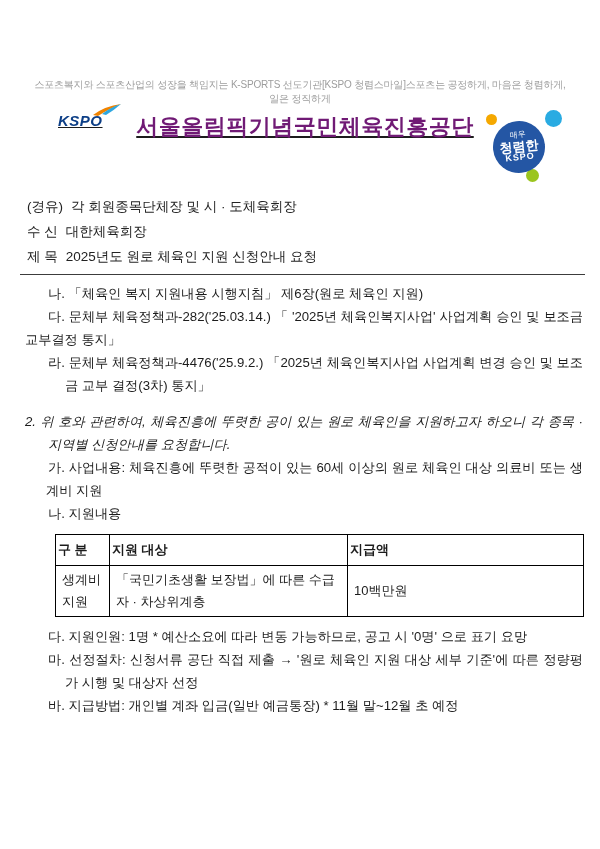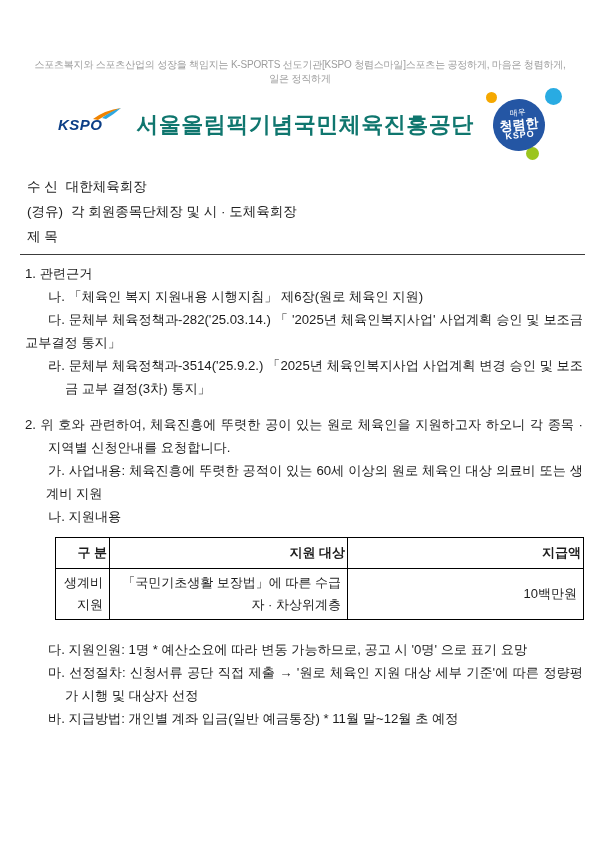--- a/index.html
+++ b/index.html
@@ -6,50 +6,51 @@
   html, body { background: #ffffff; }
   body {
     width: 600px; height: 849px;
     position: relative; overflow: hidden;
     font-family: "Liberation Sans", "DejaVu Sans", sans-serif;
     color: #1c1c1c;
   }
 
   
   .slogan {
-    padding-top: 58px;
+    padding-top: 78px;
     width: 536px;
     margin: 0 auto;
     text-align: center;
     font-size: 10px;
     line-height: 14px;
     color: #9d9d9d;
     letter-spacing: -0.2px;
   }
 
   
   .header-row {
     margin: 6px 36px 0 58px;
     height: 66px;
     display: flex;
-    align-items: center;
+    align-items: flex-start;
+    text-decoration: underline;
   }
   .kspo-logo { position: relative; width: 66px; flex: none; }
   .kspo-logo .logo-text {
     font-size: 15px; font-weight: bold; font-style: italic;
     color: #0c3e86; letter-spacing: 0.5px;
   }
   .kspo-logo .swoosh { position: absolute; right: 2px; top: -9px; }
 
   .org-title {
     flex: 1;
     text-align: center;
     font-size: 22px;
     font-weight: bold;
-    color: #0f766e;
+    color: #701a75;
     letter-spacing: 0.5px;
     white-space: nowrap;
   }
 
   .badge { position: relative; width: 78px; height: 70px; flex: none; }
   .badge-circle {
     position: absolute; left: 7px; top: 9px;
     width: 52px; height: 52px; border-radius: 50%;
     background: #2456a4;
     color: #ffffff;
@@ -85,33 +86,33 @@
   }
   .content p { margin: 0; }
   .heading0 { padding-left: 0; }
   
   .outdent  { padding-left: 0; text-indent: 23px; }
   
   .ind1     { padding-left: 23px; }
   
   .hang     { padding-left: 40px; text-indent: -17px; }
   
-  .numpara  { padding-left: 23px; text-indent: -23px; }
+  .numpara  { padding-left: 23px; text-indent: -23px; font-style: italic; }
   
   .subitem  { padding-left: 21px; text-indent: 2px; }
   .gap-top  { margin-top: 13px !important; }
 
   
   .support-table {
-    margin: 9px 0 18px 30px;
+    margin: 9px 0 8px 30px;
     width: 528px;
     border-collapse: collapse;
     table-layout: fixed;
     font-size: 13px;
-    text-align: right;
+    text-align: left;
     color: #1c1c1c;
   }
   .support-table th, .support-table td {
     border: 1.4px solid #000;
     padding: 3px 6px;
     line-height: 22px;
     vertical-align: middle;
   }
   .support-table th { font-weight: bold; padding: 4px 2px; }
 </style>
@@ -138,39 +139,39 @@
     <div class="badge-circle">
       <span class="badge-l1">매우</span>
       <span class="badge-l2">청렴한</span>
       <span class="badge-l3">KSPO</span>
     </div>
   </div>
 </div>
 
 <div class="meta">
   <div class="meta-row">
+    <span class="meta-label">(경유)</span>
+    <span>각 회원종목단체장 및 시 · 도체육회장</span>
+  </div>
+  <div class="meta-row">
     <span class="meta-label">수 신</span>
     <span>대한체육회장</span>
   </div>
   <div class="meta-row">
-    <span class="meta-label">(경유)</span>
-    <span>각 회원종목단체장 및 시 · 도체육회장</span>
-  </div>
-  <div class="meta-row">
     <span class="meta-label">제 목</span>
+    <span>2025년도 원로 체육인 지원 신청안내 요청</span>
   </div>
 </div>
 
 <div class="divider"></div>
 
 <div class="content">
-  <p class="heading0">1. 관련근거</p>
   <p class="ind1">나. 「체육인 복지 지원내용 시행지침」 제6장(원로 체육인 지원)</p>
   <p class="outdent">다. 문체부 체육정책과-282('25.03.14.) 「 '2025년 체육인복지사업' 사업계획 승인 및 보조금 교부결정 통지」</p>
-  <p class="hang">라. 문체부 체육정책과-3514('25.9.2.) 「2025년 체육인복지사업 사업계획 변경 승인 및 보조금 교부 결정(3차) 통지」</p>
+  <p class="hang">라. 문체부 체육정책과-4476('25.9.2.) 「2025년 체육인복지사업 사업계획 변경 승인 및 보조금 교부 결정(3차) 통지」</p>
 
   <p class="numpara gap-top">2. 위 호와 관련하여, 체육진흥에 뚜렷한 공이 있는 원로 체육인을 지원하고자 하오니 각 종목 · 지역별 신청안내를 요청합니다.</p>
   <p class="subitem">가. 사업내용: 체육진흥에 뚜렷한 공적이 있는 60세 이상의 원로 체육인 대상 의료비 또는 생계비 지원</p>
   <p class="ind1">나. 지원내용</p>
 
   <table class="support-table">
     <colgroup>
         <col style="width:54px">
         <col style="width:238px">
         <col style="width:236px">

